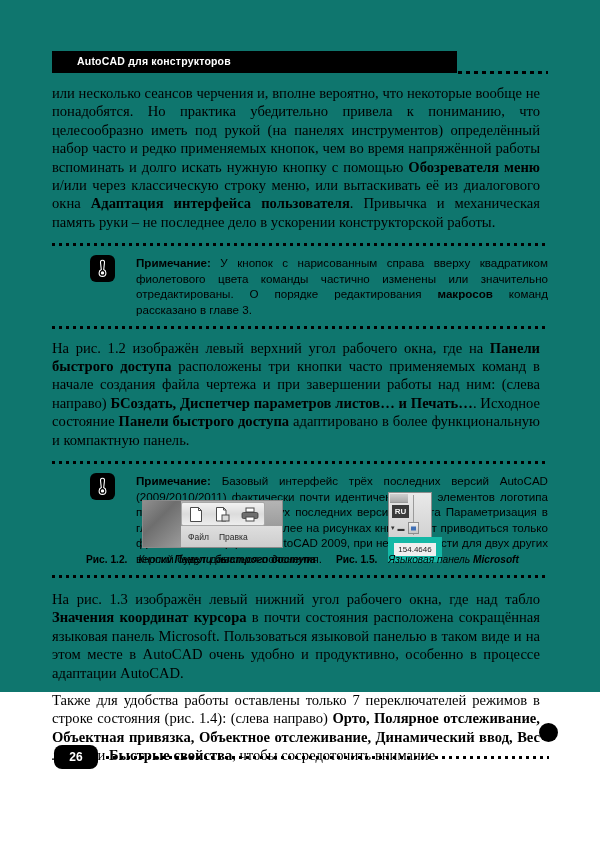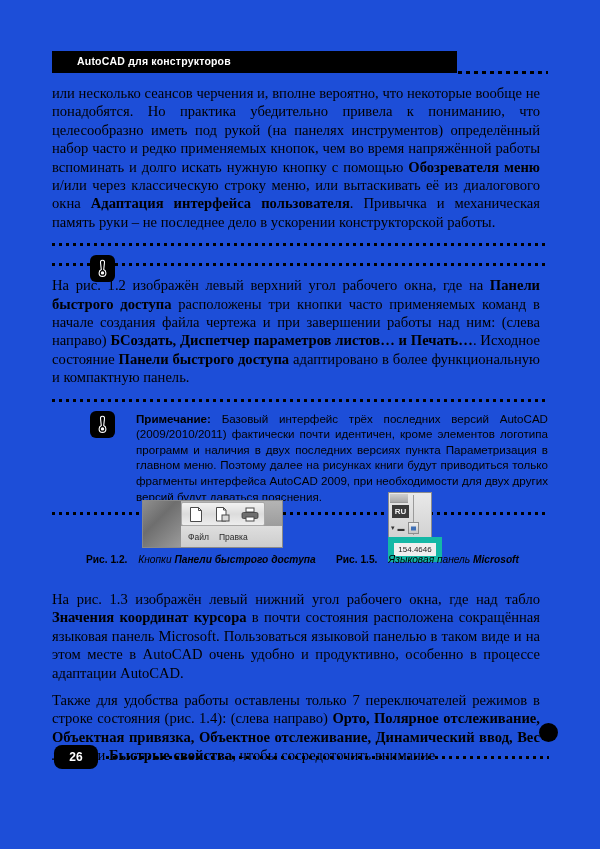--- a/index.html
+++ b/index.html
@@ -13,22 +13,22 @@
     position: relative;
     overflow: hidden;
     font-family: "Liberation Serif", serif;
     color: #000000;
   }
 
   
   .page {
     position: absolute;
     left: 0; top: 0;
-    width: 600px; height: 849px;
-    background: #1d4ed8;
+    width: 600px; height: 692px;
+    background: #0f766e;
   }
 
   
   .header-band {
     position: absolute;
     left: 52px;
     top: 51px;
     width: 405px;
     height: 22px;
     background: #000000;
@@ -313,20 +313,21 @@
       <div class="note-inner">
         <div class="note-icon">
           <svg width="11" height="19" viewBox="0 0 11 19" aria-hidden="true">
             <path d="M5.5 1.2 C3.3 1.2 3.4 3.0 3.6 4.4 L4.3 10.6
                      C3.0 11.2 2.1 12.4 2.1 13.9 C2.1 15.9 3.6 17.4 5.5 17.4
                      C7.4 17.4 8.9 15.9 8.9 13.9 C8.9 12.4 8.0 11.2 6.7 10.6
                      L7.4 4.4 C7.6 3.0 7.7 1.2 5.5 1.2 Z" fill="none" stroke="#ffffff" stroke-width="1.1"></path>
             <circle cx="5.5" cy="13.9" r="1.7" fill="#ffffff"></circle>
           </svg>
         </div>
+        <div class="note-text"><b>Примечание:</b><span> У кнопок с нарисованным справа вверху квадратиком фиолетового цвета команды частично изменены или значительно отредактированы. О порядке редактирования </span><b>макросов</b><span> команд рассказано в главе 3.</span></div>
       </div>
       <div class="note-rule bottom"></div>
     </div>
 
     <p class="body"><span>На рис. 1.2 изображён левый верхний угол рабочего окна, где на </span><b>Панели быстрого доступа</b><span> расположены три кнопки часто применяемых команд в начале создания файла чертежа и при завершении работы над ним: (слева направо) </span><b>БСоздать, Диспетчер параметров листов… и Печать…</b><span>. Исходное состояние </span><b>Панели быстрого доступа</b><span> адаптировано в более функциональную и компактную панель.</span></p>
 
     <div class="note">
       <div class="note-rule top"></div>
       <div class="note-inner">
         <div class="note-icon">

